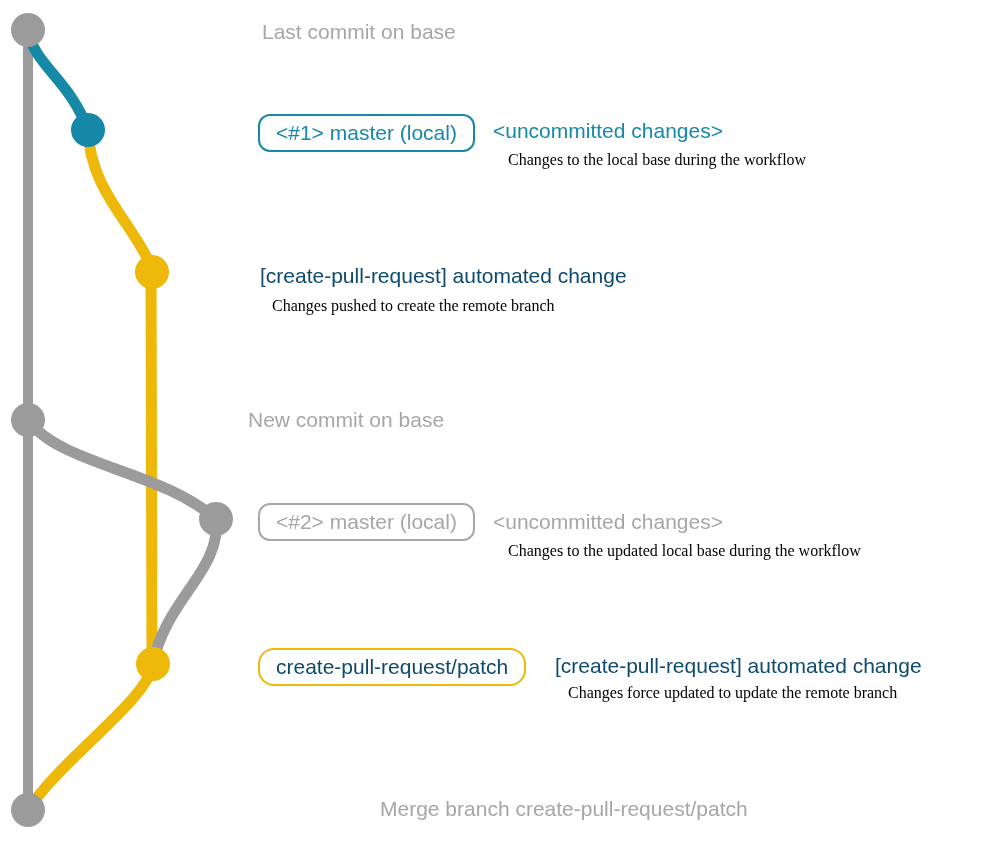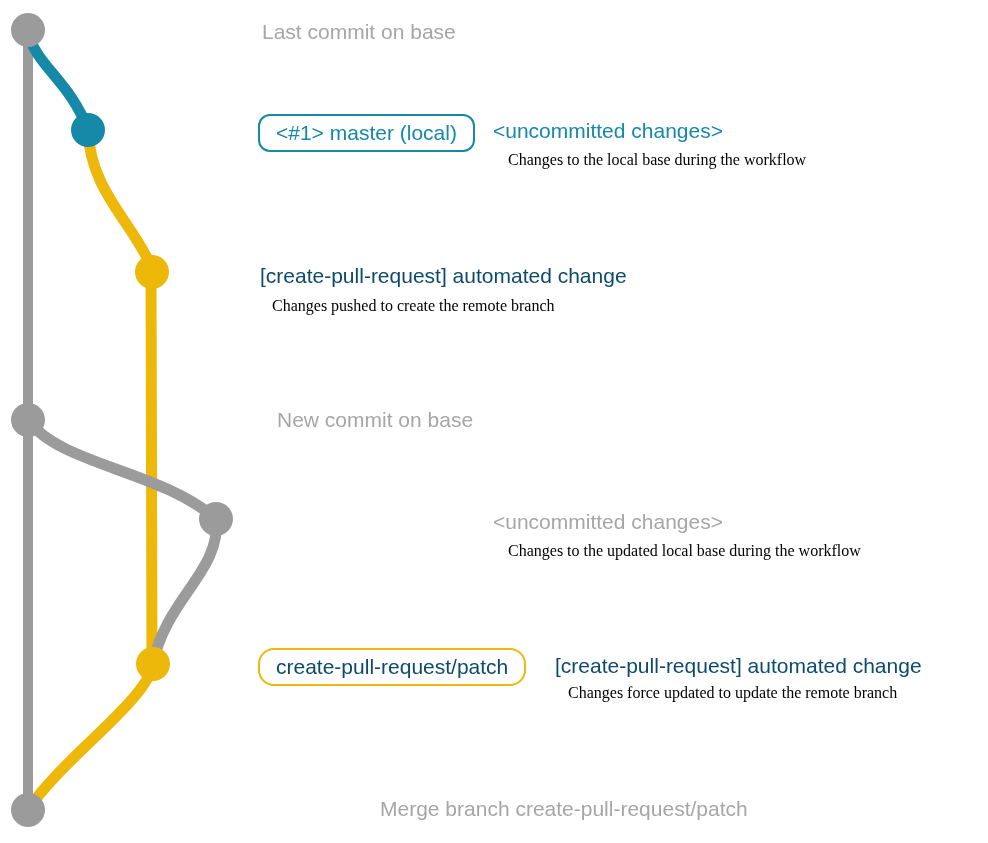--- a/index.html
+++ b/index.html
@@ -89,22 +89,25 @@
 
   <div class="badge t-teal t-teal" style="left:258px; top:114px;">
     <span>&lt;#1&gt; master (local)</span>
   </div>
   <div class="lbl t-teal" style="left:493px; top:119px;">&lt;uncommitted changes&gt;</div>
   <div class="desc" style="left:508px; top:150px;">Changes to the local base during the workflow</div>
 
   <div class="lbl t-yellow" style="left:260px; top:264px;">[create-pull-request] automated change</div>
   <div class="desc" style="left:272px; top:296px;">Changes pushed to create the remote branch</div>
 
-  <div class="lbl t-gray" style="left:277px; top:408px;text-align:right;">New commit on base</div>
+  <div class="lbl t-gray" style="left:248px; top:408px;text-align:right;">New commit on base</div>
 
+  <div class="badge t-gray" style="left:258px; top:503px;">
+    <span>&lt;#2&gt; master (local)</span>
+  </div>
   <div class="lbl t-gray" style="left:493px; top:510px;">&lt;uncommitted changes&gt;</div>
   <div class="desc" style="left:508px; top:541px;">Changes to the updated local base during the workflow</div>
 
   <div class="badge t-yellow" style="left:258px; top:648px;">
     <span>create-pull-request/patch</span>
   </div>
   <div class="lbl t-yellow" style="left:555px; top:654px;">[create-pull-request] automated change</div>
   <div class="desc" style="left:568px; top:683px;">Changes force updated to update the remote branch</div>
 
   <div class="lbl t-gray" style="left:368px; top:797px;margin-left:12px;">Merge branch create-pull-request/patch</div>

